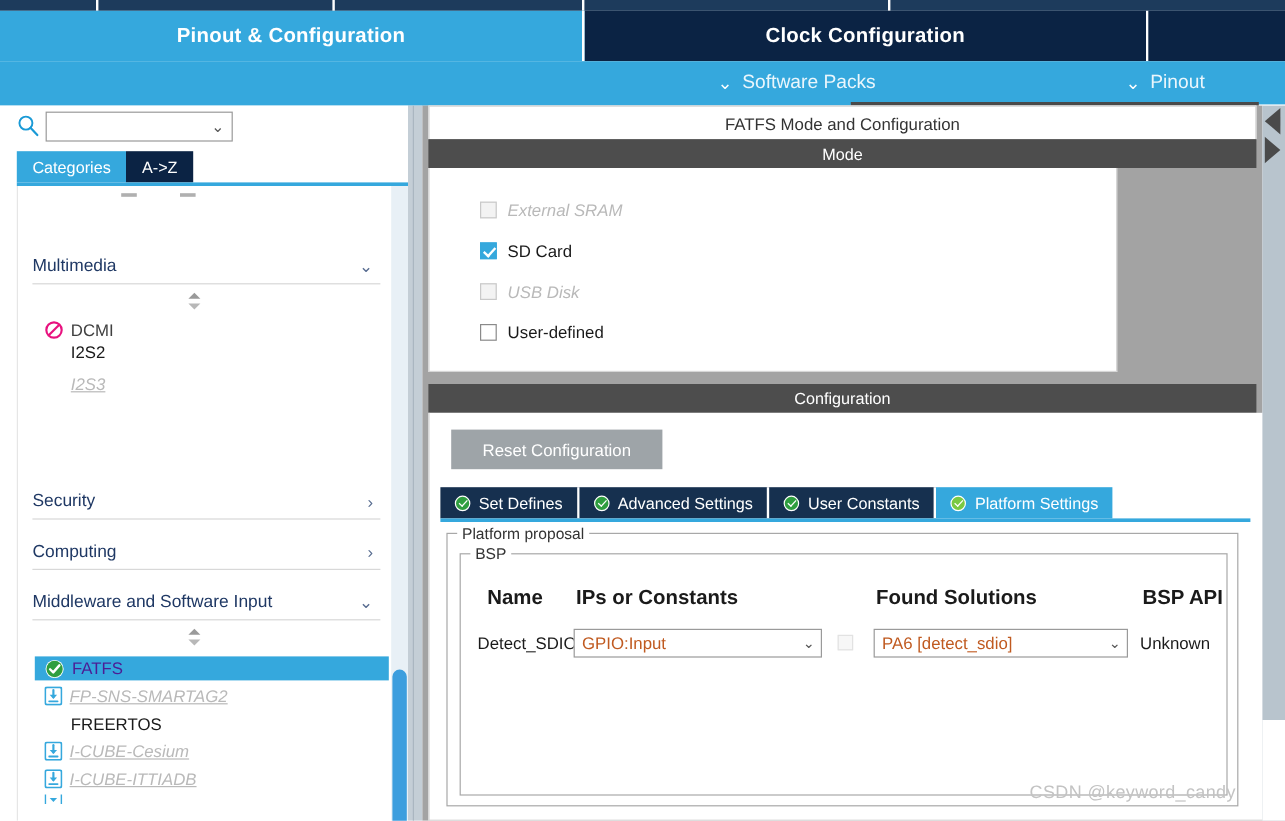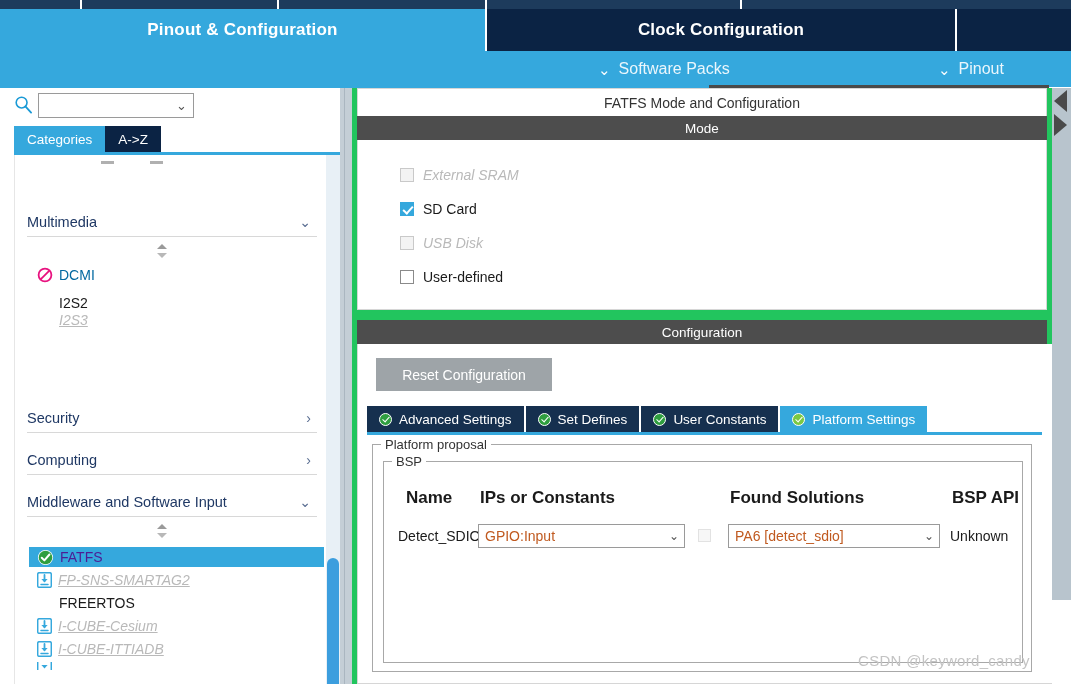--- a/index.html
+++ b/index.html
@@ -131,21 +131,21 @@
     position: absolute; left: 140px; width: 14px; height: 16px;
   }
 
   .leaf {
     position: absolute; left: 22px; height: 20px;
     display: flex; align-items: center; gap: 6px;
     font-size: 14px; white-space: nowrap;
   }
   .leaf .lbl-normal   { color: #1a1a1a; }
   .leaf .lbl-disabled { color: #b9b9b9; font-style: italic; text-decoration: underline; }
-  .leaf .lbl-error    { color: #0369a1; }
+  .leaf .lbl-error    { color: #404040; }
   .leaf .lbl-sel      { color: #4c1d95; }
 
   .leaf.selected {
     left: 14px; width: 295px; background: #35a8dd; padding-left: 8px;
   }
 
   .no-icon { width: 16px; height: 16px; }
   .dl-icon { width: 15px; height: 16px; }
   .ok-icon { width: 17px; height: 17px; }
 
@@ -165,37 +165,37 @@
     background: #c4ced6;
   }
   .splitter-line {
     position: absolute; left: 344px; top: 88px; width: 1px; height: 596px;
     background: #aab6c0;
   }
 
   
   .rightpanel {
     position: absolute; left: 352px; top: 88px; width: 700px; height: 596px;
-    background: #22c55e;
+    background: #a3a3a3;
   }
 
   .panel-title {
     position: absolute; left: 5px; top: 0; width: 690px; height: 28px;
     display: flex; align-items: center; justify-content: center;
     font-size: 14px; color: #333; background: #ffffff;
     border: 1px solid #d6d6d6; border-bottom: none;
   }
   .section-hdr {
     height: 24px; display: flex; align-items: center; justify-content: center;
     background: #4d4d4d; color: #ffffff; font-size: 13.5px;
   }
   .mode-hdr { position: absolute; left: 5px; top: 28px; width: 690px; }
 
   .mode-body {
-    position: absolute; left: 5px; top: 52px; width: 690px; height: 170px;
+    position: absolute; left: 5px; top: 52px; width: 574px; height: 170px;
     background: #ffffff; border: 1px solid #d6d6d6; border-top: none;
   }
   .ckrow {
     position: absolute; left: 42px; height: 22px;
     display: flex; align-items: center; gap: 9px; font-size: 14px;
   }
   .ckbox {
     width: 14px; height: 14px; border: 1px solid #8a8a8a;
     background: #ffffff; position: relative; flex: none;
   }
@@ -401,21 +401,21 @@
       </svg>
 
       <div class="leaf" style="top:110px">
         <svg class="no-icon" viewBox="0 0 16 16">
           <circle cx="8" cy="8" r="6.4" fill="none" stroke="#e8127f" stroke-width="1.8"></circle>
           <line x1="3.6" y1="12.4" x2="12.4" y2="3.6" stroke="#e8127f" stroke-width="1.8"></line>
         </svg>
         <span class="lbl-error">DCMI</span>
       </div>
 
-      <div class="leaf" style="top:138px; left:44px">
+      <div class="leaf" style="top:128px; left:44px">
         <span class="lbl-normal">I2S2</span>
       </div>
 
       <div class="leaf" style="top:155px; left:44px">
         <span class="lbl-disabled">I2S3</span>
       </div>
 
       <div class="grp" style="top:248px">
         <span>Security</span>
         <span class="arrow">›</span>
@@ -534,25 +534,25 @@
 
     <div class="conf-body">
 
       <div class="reset-btn">
         <span>Reset Configuration</span>
       </div>
 
       <div class="conf-tabs">
         <div class="ctab off">
           <span class="okdot"></span>
-          <span>Advanced Settings</span>
+          <span>Set Defines</span>
         </div>
         <div class="ctab off">
           <span class="okdot"></span>
-          <span>Set Defines</span>
+          <span>Advanced Settings</span>
         </div>
         <div class="ctab off">
           <span class="okdot"></span>
           <span>User Constants</span>
         </div>
         <div class="ctab on">
           <span class="okdot lite"></span>
           <span>Platform Settings</span>
         </div>
       </div>

